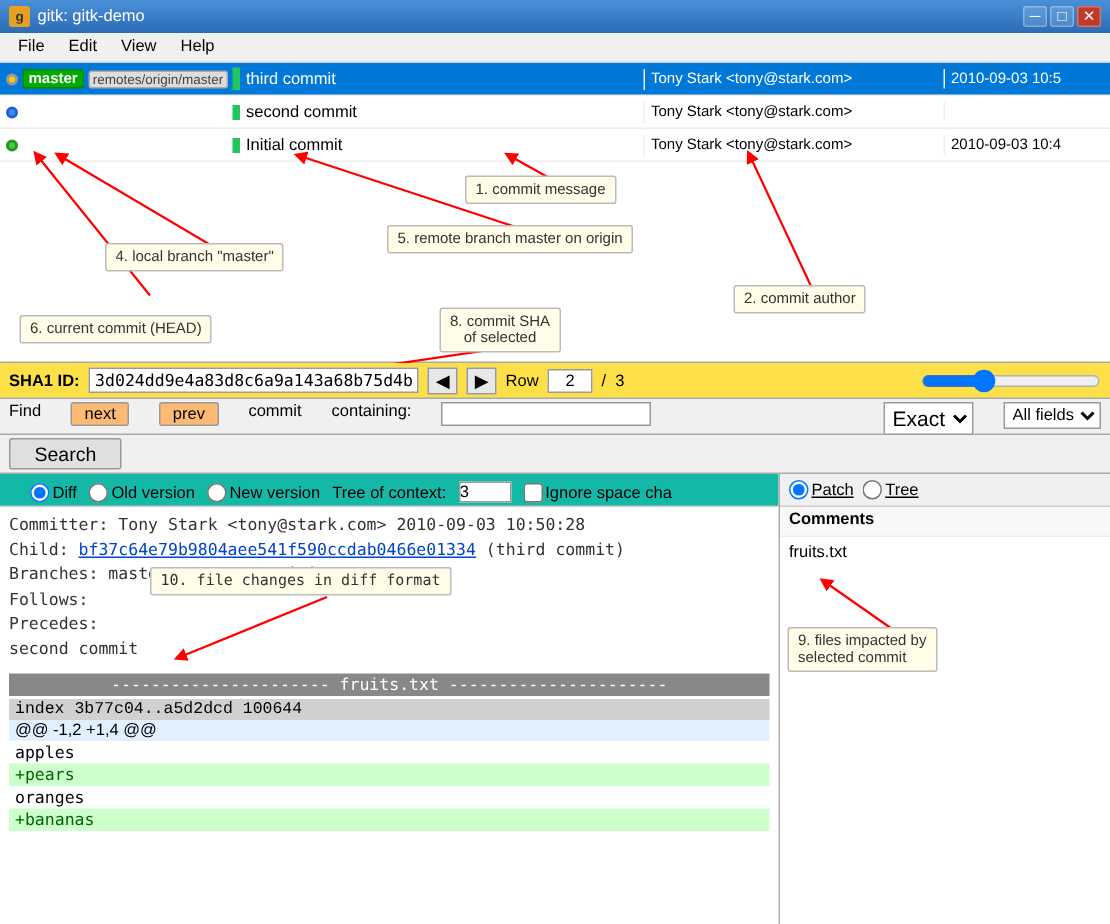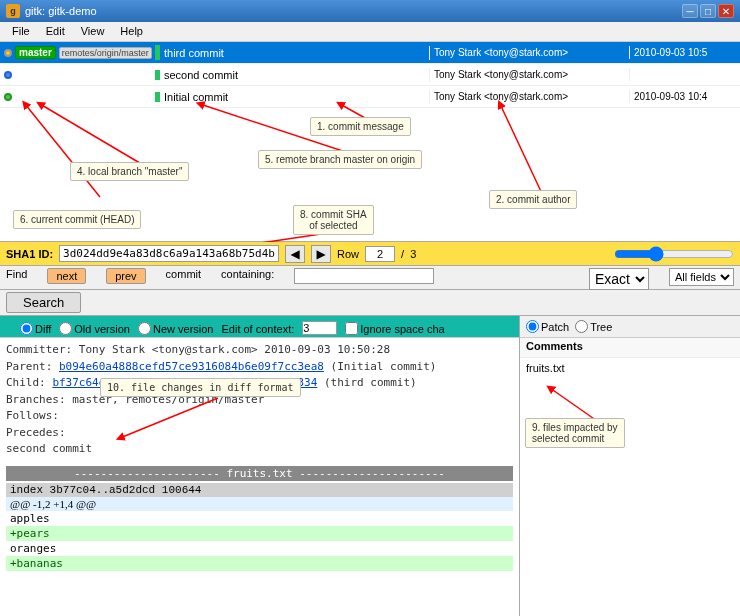--- a/index.html
+++ b/index.html
@@ -256,41 +256,42 @@
       margin: 2px 0;
       font-family: monospace;
       font-size: 11px;
     }
     .diff-header-row {
       background: #d0d0d0;
       padding: 1px 4px;
       font-family: Liberation Mono, monospace;
       font-size: 11px;
     }
-    .diff-hunk { background: #e0f0ff; padding: 1px 4px; font-family: Liberation Serif, serif; font-size: 11px; }
+    .diff-hunk { background: #e0f0ff; padding: 1px 4px; font-family: Liberation Sans, sans-serif; font-size: 11px; }
     .diff-context { padding: 1px 4px; font-family: monospace; font-size: 11px; }
     .diff-added { background: #ccffcc; color: #006600; padding: 1px 4px; font-family: monospace; font-size: 11px; }
 
     
     .file-list-area {
       width: 220px;
       display: flex;
       flex-direction: column;
       background: white;
       overflow: hidden;
     }
     .patch-tree-bar {
       background: #f0f0f0;
       border-bottom: 1px solid #ccc;
       padding: 2px 6px;
       display: flex;
       align-items: center;
       gap: 6px;
       height: 22px;
       flex-shrink: 0;
+      text-decoration: underline;
     }
     .file-list-header {
       padding: 2px 6px;
       font-weight: bold;
       background: #f8f8f8;
       border-bottom: 1px solid #eee;
       font-size: 11px;
       height: 20px;
     }
     .file-list-content {
@@ -464,44 +465,39 @@
           <span>Diff</span>
         </label>
         <label class="radio-label">
           <input type="radio" name="diffmode" style="">
           <span>Old version</span>
         </label>
         <label class="radio-label">
           <input type="radio" name="diffmode" style="">
           <span>New version</span>
         </label>
-        <span style="font-size:11px;">Edit of context:</span>
+        <span style="font-size:11px;">Tree of context:</span>
         <input type="number" value="3" style="width: 35px; font-size: 11px; border: 1px solid rgb(153, 153, 153);">
         <label class="radio-label">
           <input type="checkbox" style="">
           <span>Ignore space cha</span>
         </label>
       </div>
       <div class="diff-content" style="position:relative;">
 
         <div class="callout" style="position:absolute; left:100px; top:40px; z-index:20; white-space:nowrap;">10. file changes in diff format</div>
         <svg style="position:absolute; top:0; left:0; width:100%; height:100%; pointer-events:none; z-index:15; overflow:visible;">
           <line x1="218" y1="60" x2="120" y2="100" stroke="red" stroke-width="1.5" marker-end="url(#arrow2)"></line>
           <defs>
             <marker id="arrow2" markerWidth="6" markerHeight="6" refX="3" refY="3" orient="auto">
               <path d="M0,0 L6,3 L0,6 Z" fill="red"></path>
             </marker>
           </defs>
         </svg>
         <div class="diff-meta">Committer: Tony Stark &lt;tony@stark.com&gt;  2010-09-03 10:50:28</div>
-        <div class="diff-meta">
-          <span>Parent:</span>
-          <a class="diff-link">b094e60a4888cefd57ce9316084b6e09f7cc3ea8</a>
-          <span>(Initial commit)</span>
-        </div>
         <div class="diff-meta">
           <span>Child:</span>
           <a class="diff-link">bf37c64e79b9804aee541f590ccdab0466e01334</a>
           <span>(third commit)</span>
         </div>
         <div class="diff-meta">Branches: master, remotes/origin/master</div>
         <div class="diff-meta">Follows:</div>
         <div class="diff-meta">Precedes:</div>
         <div class="diff-meta">      second commit</div>
         <div style="height:6px;"></div>

